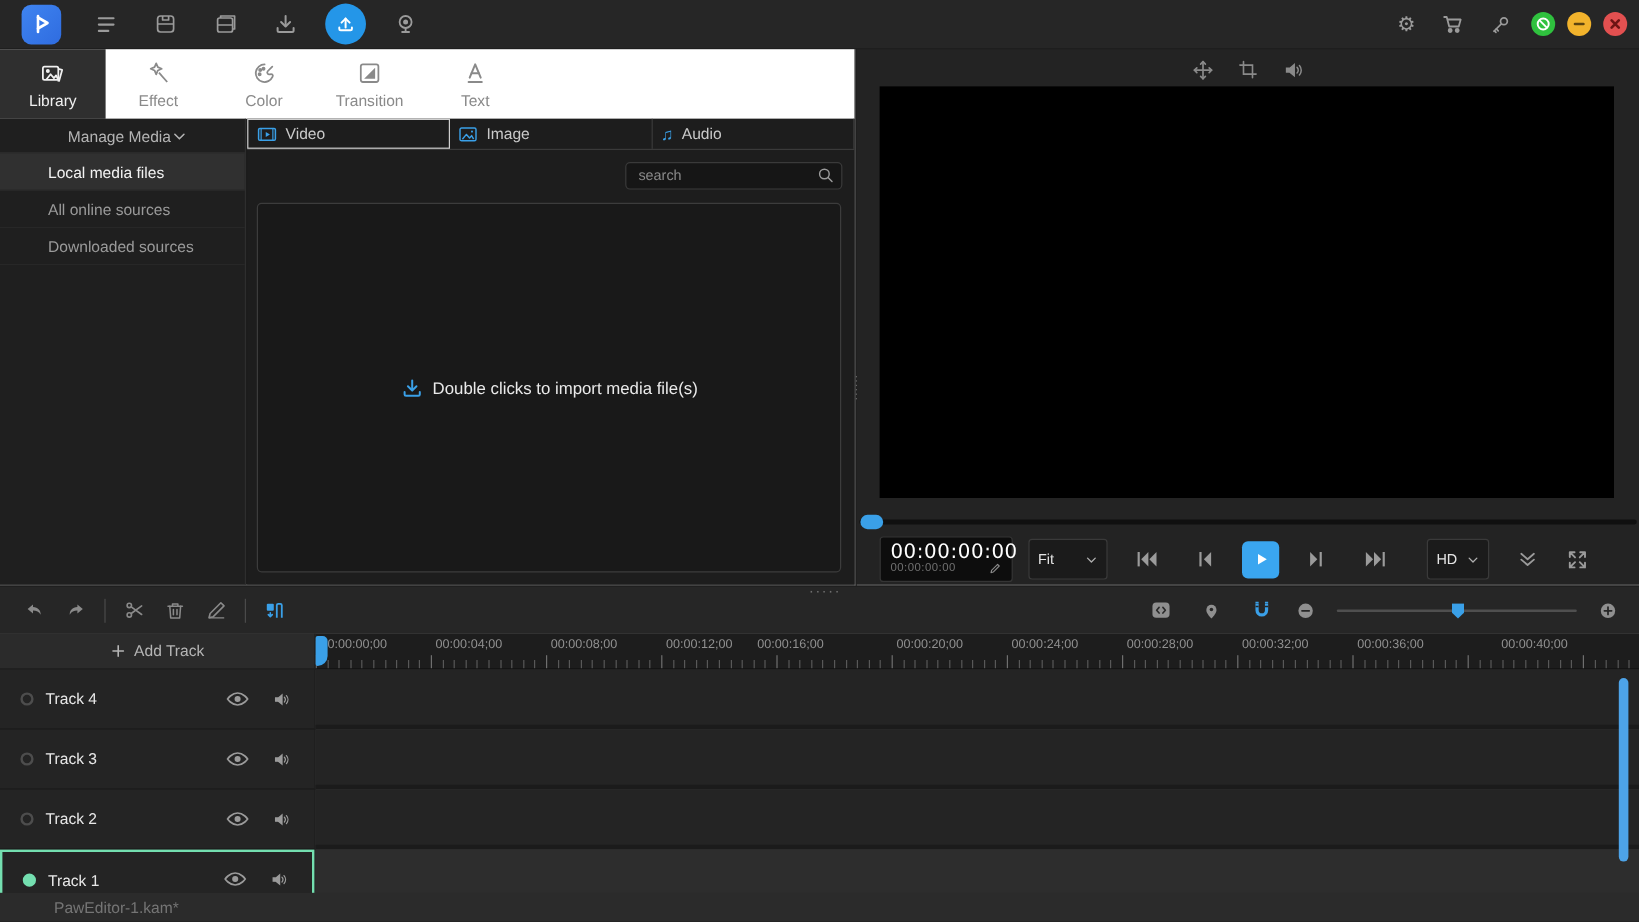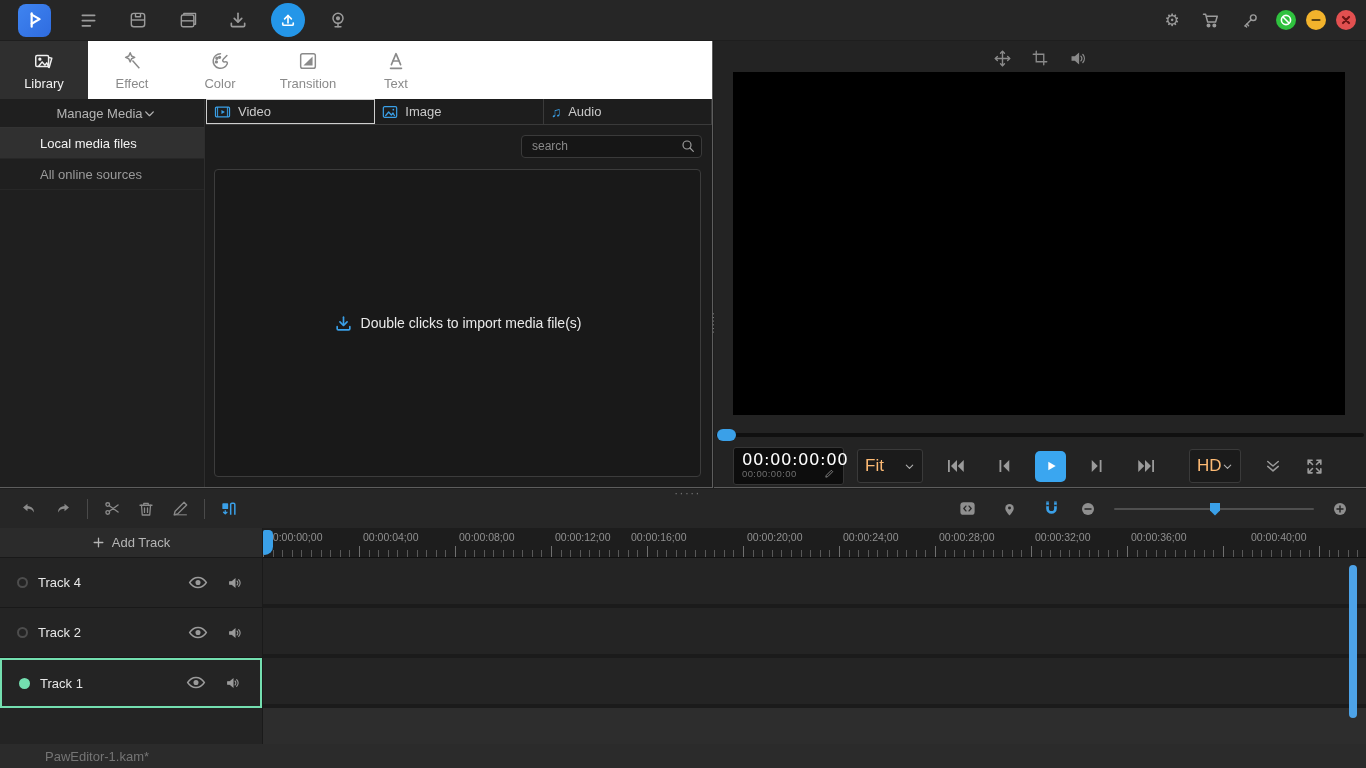--- a/index.html
+++ b/index.html
@@ -66,21 +66,21 @@
   .video-area { position:absolute; left:19px; top:31px; width:612px; height:343px; background:#000; }
   .seekbar { position:absolute; left:2px; right:2px; top:392px; height:4px; background:#101010; border-radius:2px; }
   .seek-handle { position:absolute; left:1px; top:-4px; width:19px; height:12px; border-radius:6px; background:#3aa0e8; cursor:pointer; }
   .pv-controls { position:absolute; left:0; right:0; top:404px; height:42px; display:flex; align-items:center; }
   .timecode { margin-left:19px; width:111px; height:38px; background:#0d0d0d; border:1px solid #353535;
     border-radius:3px; padding:2px 8px 0 8px; }
   .tc-main { color:#ffffff; font-size:16.5px; letter-spacing:.5px; font-family:"DejaVu Sans",sans-serif; }
   .tc-sub { display:flex; align-items:center; justify-content:space-between; margin-top:-1px; }
   .tc-sub span { color:#6f6f6f; font-size:9.5px; letter-spacing:.4px; }
   .select { height:25px; background:#1b1b1b; border:1px solid #3a3a3a; border-radius:3px; display:flex;
-    align-items:center; justify-content:space-between; padding:16px 7px; color:#fdba74; font-size:17px; cursor:pointer; }
+    align-items:center; justify-content:space-between; padding:16px 7px; color:#e5e5e5; font-size:12px; cursor:pointer; }
   .sel-fit { width:66px; margin-left:13px; }
   .sel-hd { width:52px; margin-left:25px; }
   .transport { display:flex; align-items:center; margin-left:14px; gap:13px; }
   .t-btn { width:36px; height:30px; display:flex; align-items:center; justify-content:center; cursor:pointer; }
   .play-btn { width:31px; height:31px; border-radius:5px; background:#3aa6f0; display:flex; align-items:center;
     justify-content:center; cursor:pointer; }
   .pv-extra { display:flex; align-items:center; margin-left:22px; gap:22px; }
 
   
   .tl-toolbar { position:absolute; left:0; top:489px; width:1366px; height:39px; background:#262626;
@@ -303,20 +303,23 @@
             <path d="M5 9l7 7 7-7"></path>
           </svg>
       </span>
     </div>
     <div class="src-item selected">
       <span>Local media files</span>
     </div>
     <div class="src-item">
       <span>All online sources</span>
     </div>
+    <div class="src-item">
+      <span>Downloaded sources</span>
+    </div>
   </div>
 
   <div class="media-panel">
     <div class="media-tabs">
       <div class="mtab active">
         <span>
           <svg width="17" height="14" viewBox="0 0 24 20" stroke="#3aa0e8" stroke-width="1.8" fill="none">
               <rect x="2" y="3" width="20" height="14" rx="1.5"></rect>
               <path d="M5 3v14M19 3v14" stroke-width="1.4"></path>
               <path d="M10.5 7l5 3-5 3z" fill="#3aa0e8" stroke="none"></path>
@@ -591,20 +594,39 @@
         <span class="trk-ic">
           <svg width="18" height="16" viewBox="0 0 24 24" fill="#9b9b9b" stroke="#9b9b9b" stroke-width="1.6" stroke-linecap="round">
               <path d="M4 10v4h3.5l4.5 3.8V6.2L7.5 10z"></path>
               <path d="M15 9a4.2 4.2 0 0 1 0 6" fill="none"></path>
               <path d="M17.5 7a7.5 7.5 0 0 1 0 10" fill="none"></path>
             </svg>
         </span>
       </span>
     </div>
 
+    <div class="track-row">
+      <span class="trk-dot"></span>
+      <span class="trk-name">Track 3</span>
+      <span class="trk-icons">
+        <span class="trk-ic">
+          <svg width="20" height="15" viewBox="0 0 24 18" stroke="#9b9b9b" stroke-width="1.7" fill="none">
+              <path d="M2 9s4-6 10-6 10 6 10 6-4 6-10 6S2 9 2 9z"></path>
+              <circle cx="12" cy="9" r="2.2" fill="#9b9b9b"></circle>
+            </svg>
+        </span>
+        <span class="trk-ic">
+          <svg width="18" height="16" viewBox="0 0 24 24" fill="#9b9b9b" stroke="#9b9b9b" stroke-width="1.6" stroke-linecap="round">
+              <path d="M4 10v4h3.5l4.5 3.8V6.2L7.5 10z"></path>
+              <path d="M15 9a4.2 4.2 0 0 1 0 6" fill="none"></path>
+              <path d="M17.5 7a7.5 7.5 0 0 1 0 10" fill="none"></path>
+            </svg>
+        </span>
+      </span>
+    </div>
 
     <div class="track-row">
       <span class="trk-dot"></span>
       <span class="trk-name">Track 2</span>
       <span class="trk-icons">
         <span class="trk-ic">
           <svg width="20" height="15" viewBox="0 0 24 18" stroke="#9b9b9b" stroke-width="1.7" fill="none">
               <path d="M2 9s4-6 10-6 10 6 10 6-4 6-10 6S2 9 2 9z"></path>
               <circle cx="12" cy="9" r="2.2" fill="#9b9b9b"></circle>
             </svg>

